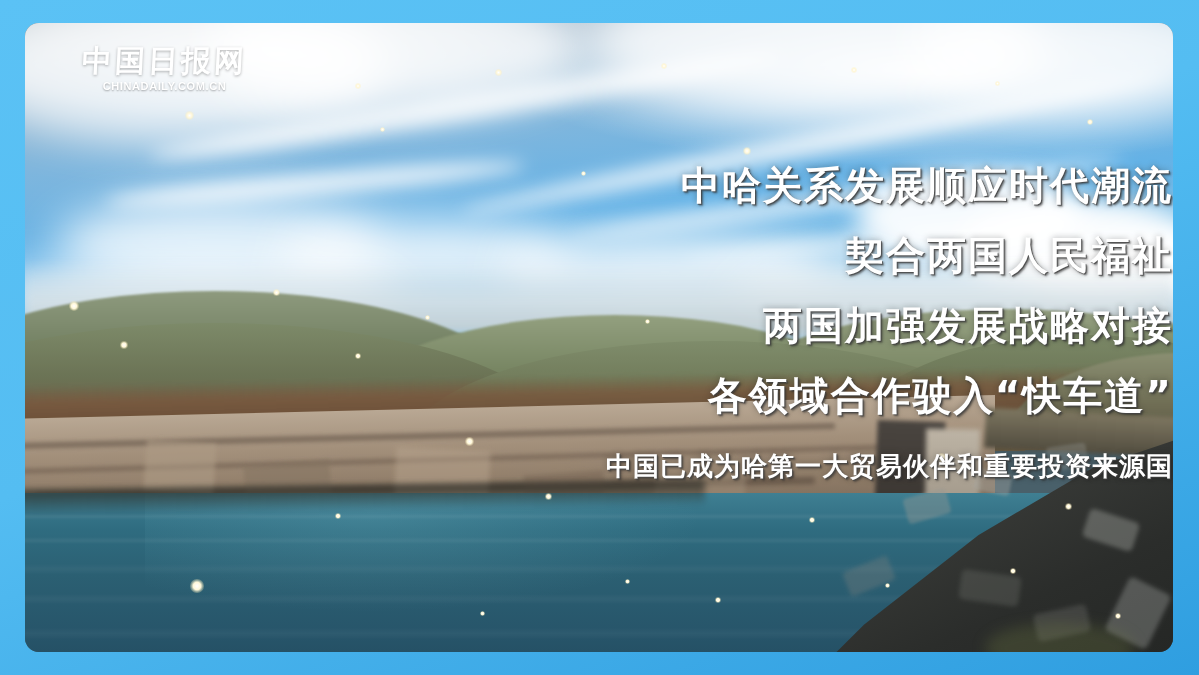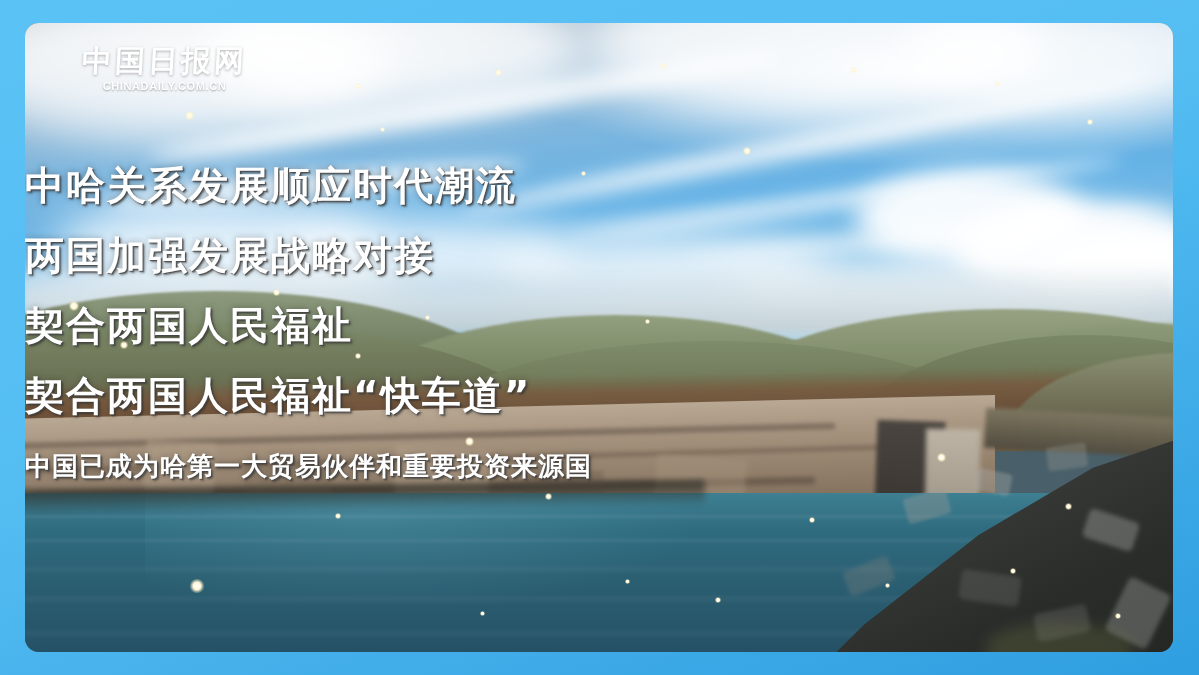--- a/index.html
+++ b/index.html
@@ -111,21 +111,21 @@
     text-shadow: 0 1px 2px rgba(0,0,0,.35);
     transform: scaleX(.96);
   }
 
   
   #subtitle-block {
     position: absolute;
     left: 0;
     top: 128px;
     width: 1148px;
-    text-align: left;
+    text-align: right;
     pointer-events: none;
   }
   .sub-line {
     display: block;
     color: #ffffff;
     font-family: "DejaVu Sans", sans-serif;
     font-weight: 700;
     font-size: 39px;
     line-height: 70px;
     letter-spacing: 2px;
@@ -279,20 +279,20 @@
     <div class="spark" style="left:860px;top:560px; width:5px;  height:5px;"></div>
     <div class="spark" style="left:1090px;top:590px;width:6px;  height:6px;"></div>
 
     <div id="logo">
       <span class="logo-cn">中国日报网</span>
       <span class="logo-url">CHINADAILY.COM.CN</span>
     </div>
 
     <div id="subtitle-block">
       <span class="sub-line">中哈关系发展顺应时代潮流</span>
+      <span class="sub-line">契合两国人民福祉</span>
       <span class="sub-line">两国加强发展战略对接</span>
-      <span class="sub-line">契合两国人民福祉</span>
-      <span class="sub-line">契合两国人民福祉“快车道”</span>
+      <span class="sub-line">各领域合作驶入“快车道”</span>
       <span class="sub-line wide">中国已成为哈第一大贸易伙伴和重要投资来源国</span>
     </div>
 
   </div>
 </div>
 
 </body></html>

